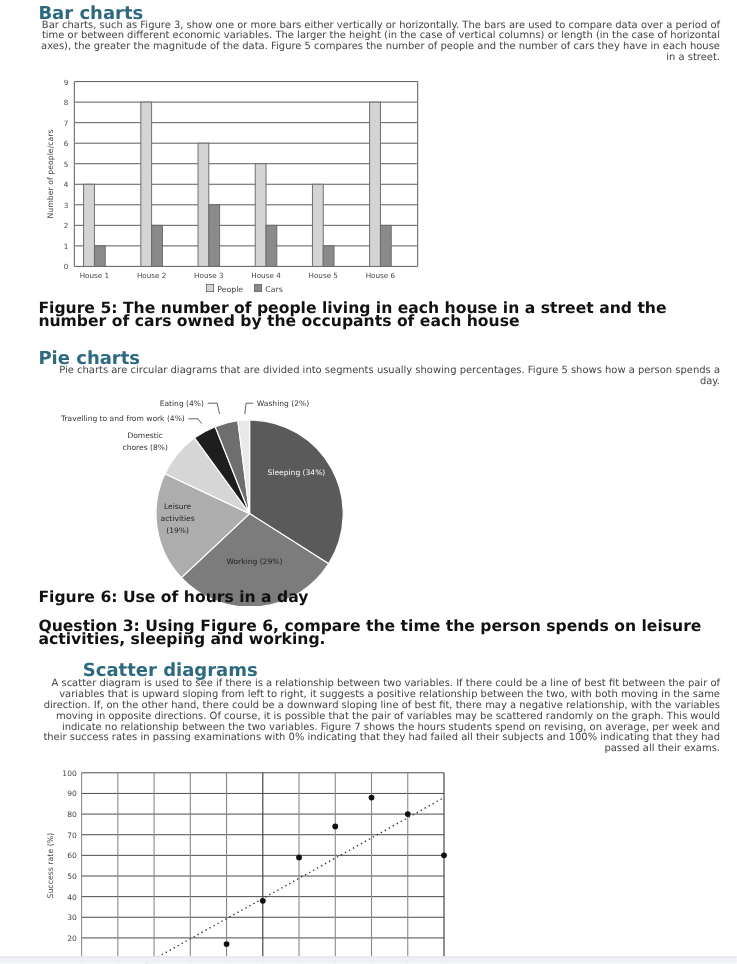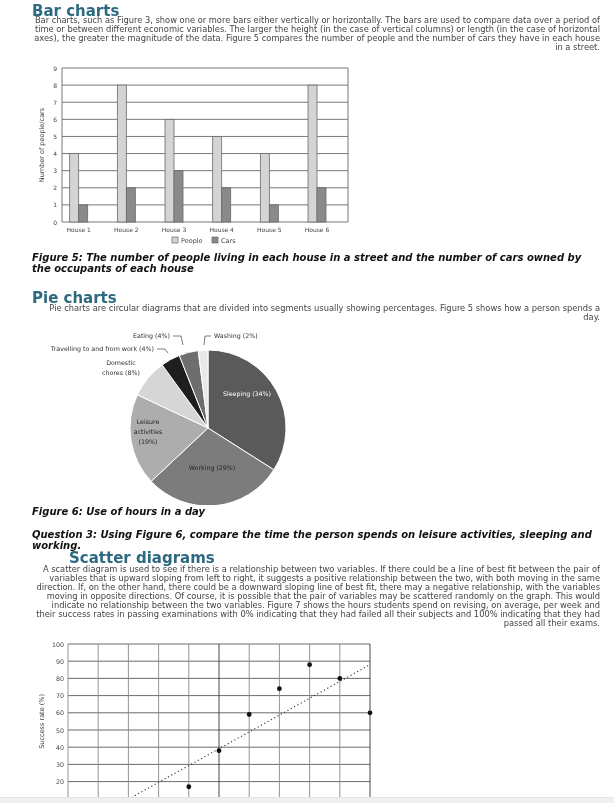--- a/index.html
+++ b/index.html
@@ -1,21 +1,21 @@
 <!DOCTYPE html>
 <html><head>
 <meta charset="utf-8">
 <style>
   html, body { margin:0; padding:0; background:#ffffff; }
   body { width:614px; height:803px; position:relative; overflow:hidden;
          font-family:"DejaVu Sans", sans-serif; color:#333; }
   .abs { position:absolute; }
   .h2 { position:absolute; left:32px; font-size:15px; font-weight:bold; color:#2d6a80; }
   .para { position:absolute; left:32px; width:568px; font-size:8.3px; line-height:9px; color:#444;text-align:right; }
-  .cap { position:absolute; left:32px; width:570px; font-size:10px; line-height:10.5px; font-weight:bold; color:#111;font-style:italic; }
+  .cap { position:absolute; left:32px; width:570px; font-size:13px; line-height:10.5px; font-weight:bold; color:#111; }
   svg text { font-family:"DejaVu Sans", sans-serif; }
   .bottom-bar { position:absolute; left:0; top:797px; width:614px; height:6px; background:#eef0f4; border-top:1px solid #e2e4ea; }
 </style>
 </head>
 <body>
 
 <div class="h2" style="top:2px;">Bar charts</div>
 <div class="para" style="top:16px;">Bar charts, such as Figure 3, show one or more bars either vertically or horizontally. The bars are used to compare data over a period of time or between different economic variables. The larger the height (in the case of vertical columns) or length (in the case of horizontal axes), the greater the magnitude of the data. Figure 5 compares the number of people and the number of cars they have in each house in a street.</div>
 
 <svg class="abs" style="left:0; top:60px;" width="360" height="190" id="barsvg">
@@ -87,22 +87,22 @@
     <text x="121" y="40" font-size="6.3" fill="#333" text-anchor="middle">Domestic</text>
     <text x="121" y="50" font-size="6.3" fill="#333" text-anchor="middle">chores (8%)</text>
     <text x="154" y="26" font-size="6.3" fill="#333" text-anchor="end">Travelling to and from work (4%)</text>
     <polyline points="157,24 165,24 168,28" fill="none" stroke="#444" stroke-width="0.7"></polyline>
     <text x="170" y="13" font-size="6.3" fill="#333" text-anchor="end">Eating (4%)</text>
     <polyline points="173,11 181,11 183,20" fill="none" stroke="#444" stroke-width="0.7"></polyline>
     <text x="214" y="13" font-size="6.3" fill="#333" text-anchor="start">Washing (2%)</text>
     <polyline points="211,11 205,11 204,20" fill="none" stroke="#444" stroke-width="0.7"></polyline>
   </svg>
 
-<div class="cap" style="top:507px;">Figure 6: Use of hours in a day</div>
-<div class="cap" style="top:530px;">Question 3: Using Figure 6, compare the time the person spends on leisure activities, sleeping and working.</div>
+<div class="cap" style="top:494px;">Figure 6: Use of hours in a day</div>
+<div class="cap" style="top:518px;">Question 3: Using Figure 6, compare the time the person spends on leisure activities, sleeping and working.</div>
 
 <div class="h2" style="top:549px;margin-left:37px;">Scatter diagrams</div>
 <div class="para" style="top:565px;">A scatter diagram is used to see if there is a relationship between two variables. If there could be a line of best fit between the pair of variables that is upward sloping from left to right, it suggests a positive relationship between the two, with both moving in the same direction. If, on the other hand, there could be a downward sloping line of best fit, there may a negative relationship, with the variables moving in opposite directions. Of course, it is possible that the pair of variables may be scattered randomly on the graph. This would indicate no relationship between the two variables. Figure 7 shows the hours students spend on revising, on average, per week and their success rates in passing examinations with 0% indicating that they had failed all their subjects and 100% indicating that they had passed all their exams.</div>
 
 <svg class="abs" style="left:0; top:636px;" width="380" height="167" id="scatsvg">
     <line x1="68" y1="162.8" x2="370" y2="162.8" stroke="#444" stroke-width="0.8"></line>
     <line x1="68" y1="145.6" x2="370" y2="145.6" stroke="#444" stroke-width="0.8"></line>
     <line x1="68" y1="128.39999999999998" x2="370" y2="128.39999999999998" stroke="#444" stroke-width="0.8"></line>
     <line x1="68" y1="111.2" x2="370" y2="111.2" stroke="#444" stroke-width="0.8"></line>
     <line x1="68" y1="94" x2="370" y2="94" stroke="#444" stroke-width="0.8"></line>

